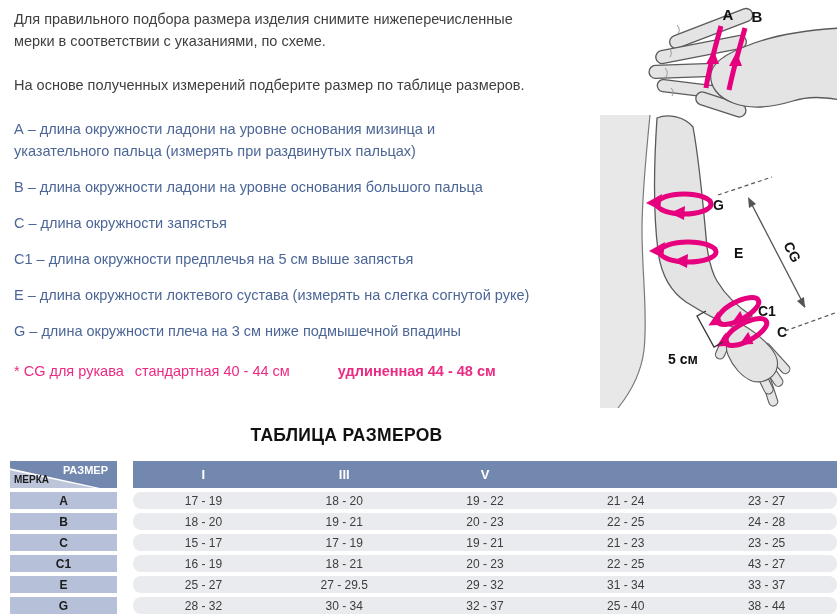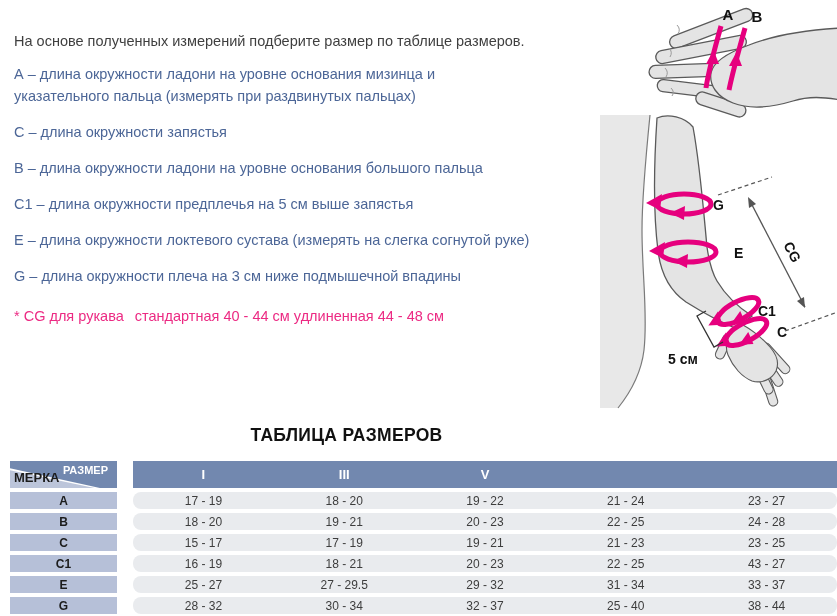--- a/index.html
+++ b/index.html
@@ -7,69 +7,70 @@
     position:relative;
     width:837px;height:616px;
     overflow:hidden;
     background:#ffffff;
     font-family:"Liberation Sans","DejaVu Sans",sans-serif;
     color:#3c3c3c;
   }
   .text-col{position:absolute;left:14px;top:8px;width:590px;}
   .para{font-size:14.5px;line-height:22px;color:#3f3f3f;max-width:522px;}
   .para2{margin-top:22px;white-space:nowrap;}
-  .m-list{margin-top:11px;}
+  .m-list{margin-top:22px;}
   .m-item{font-size:14.5px;line-height:22px;color:#4c6697;margin-bottom:14px;white-space:nowrap;}
   .m-item.wrap{white-space:normal;max-width:520px;}
   .note{margin-top:18px;font-size:14.5px;line-height:22px;color:#ec2a83;white-space:nowrap;}
   .note .std{margin-left:7px;}
-  .note .ext{}
+  .note .ext{margin-left:44px;font-weight:bold;}
 
   .tbl-title{
     position:absolute;left:0;top:425px;width:693px;
     text-align:center;font-size:17.5px;font-weight:bold;color:#111;
     letter-spacing:.3px;
   }
   .size-table{position:absolute;left:10px;top:461px;width:827px;}
   .t-row{display:flex;gap:16px;margin-bottom:4px;}
   .corner-cell{
     position:relative;width:107px;height:27px;background:#7288af;overflow:hidden;flex:none;
   }
   .corner-white{position:absolute;inset:0;background:#ffffff;
     clip-path:polygon(0 27%,0 100%,84% 100%);}
   .corner-light{position:absolute;inset:0;background:#bcc5da;
     clip-path:polygon(0 34%,0 100%,79% 100%);}
   .corner-top{position:absolute;top:3px;right:9px;font-size:11px;font-weight:bold;color:#fff;z-index:2;}
-  .corner-bottom{position:absolute;bottom:3px;left:4px;font-size:13px;font-weight:bold;color:#1c1c1c;z-index:2;}
+  .corner-bottom{position:absolute;bottom:3px;left:4px;font-size:10px;font-weight:bold;color:#1c1c1c;z-index:2;}
   .head-band{flex:1;display:grid;grid-template-columns:repeat(5,1fr);background:#7288af;height:27px;align-items:center;}
   .head-cell{text-align:center;font-size:13px;font-weight:bold;color:#ffffff;}
   .label-cell{
     width:107px;height:17px;flex:none;background:#b6c0d8;
     display:flex;align-items:center;justify-content:center;
     font-size:12px;font-weight:bold;color:#1c1c1c;
   }
   .data-strip{flex:1;display:grid;grid-template-columns:repeat(5,1fr);background:#e9ebee;height:17px;align-items:center;border-radius:8px;}
   .data-cell{text-align:center;font-size:12px;color:#3d3d3d;}
 
   .hand-illu{position:absolute;left:607px;top:0;width:230px;height:120px;}
   .arm-illu{position:absolute;left:600px;top:115px;width:237px;height:305px;}
   svg text{font-family:"Liberation Sans","DejaVu Sans",sans-serif;}
 </style>
 </head>
 <body>
 
 <div class="page">
 
   <div class="text-col">
+    <div class="para">Для правильного подбора размера изделия снимите нижеперечисленные мерки в соответствии с указаниями, по схеме.</div>
     <div class="para para2">На основе полученных измерений подберите размер по таблице размеров.</div>
 
     <div class="m-list">
       <div class="m-item wrap">А – длина окружности ладони на уровне основания мизинца и указательного пальца (измерять при раздвинутых пальцах)</div>
+      <div class="m-item">В – длина окружности ладони на уровне основания большого пальца</div>
       <div class="m-item">С – длина окружности запястья</div>
-      <div class="m-item">В – длина окружности ладони на уровне основания большого пальца</div>
       <div class="m-item">С1 – длина окружности предплечья на 5 см выше запястья</div>
       <div class="m-item">Е – длина окружности локтевого сустава (измерять на слегка согнутой руке)</div>
       <div class="m-item">G – длина окружности плеча на 3 см ниже подмышечной впадины</div>
     </div>
 
     <div class="note">
       <span>* CG для рукава</span>
       <span class="std">стандартная 40 - 44 см</span>
       <span class="ext">удлиненная 44 - 48 см</span>
     </div>

